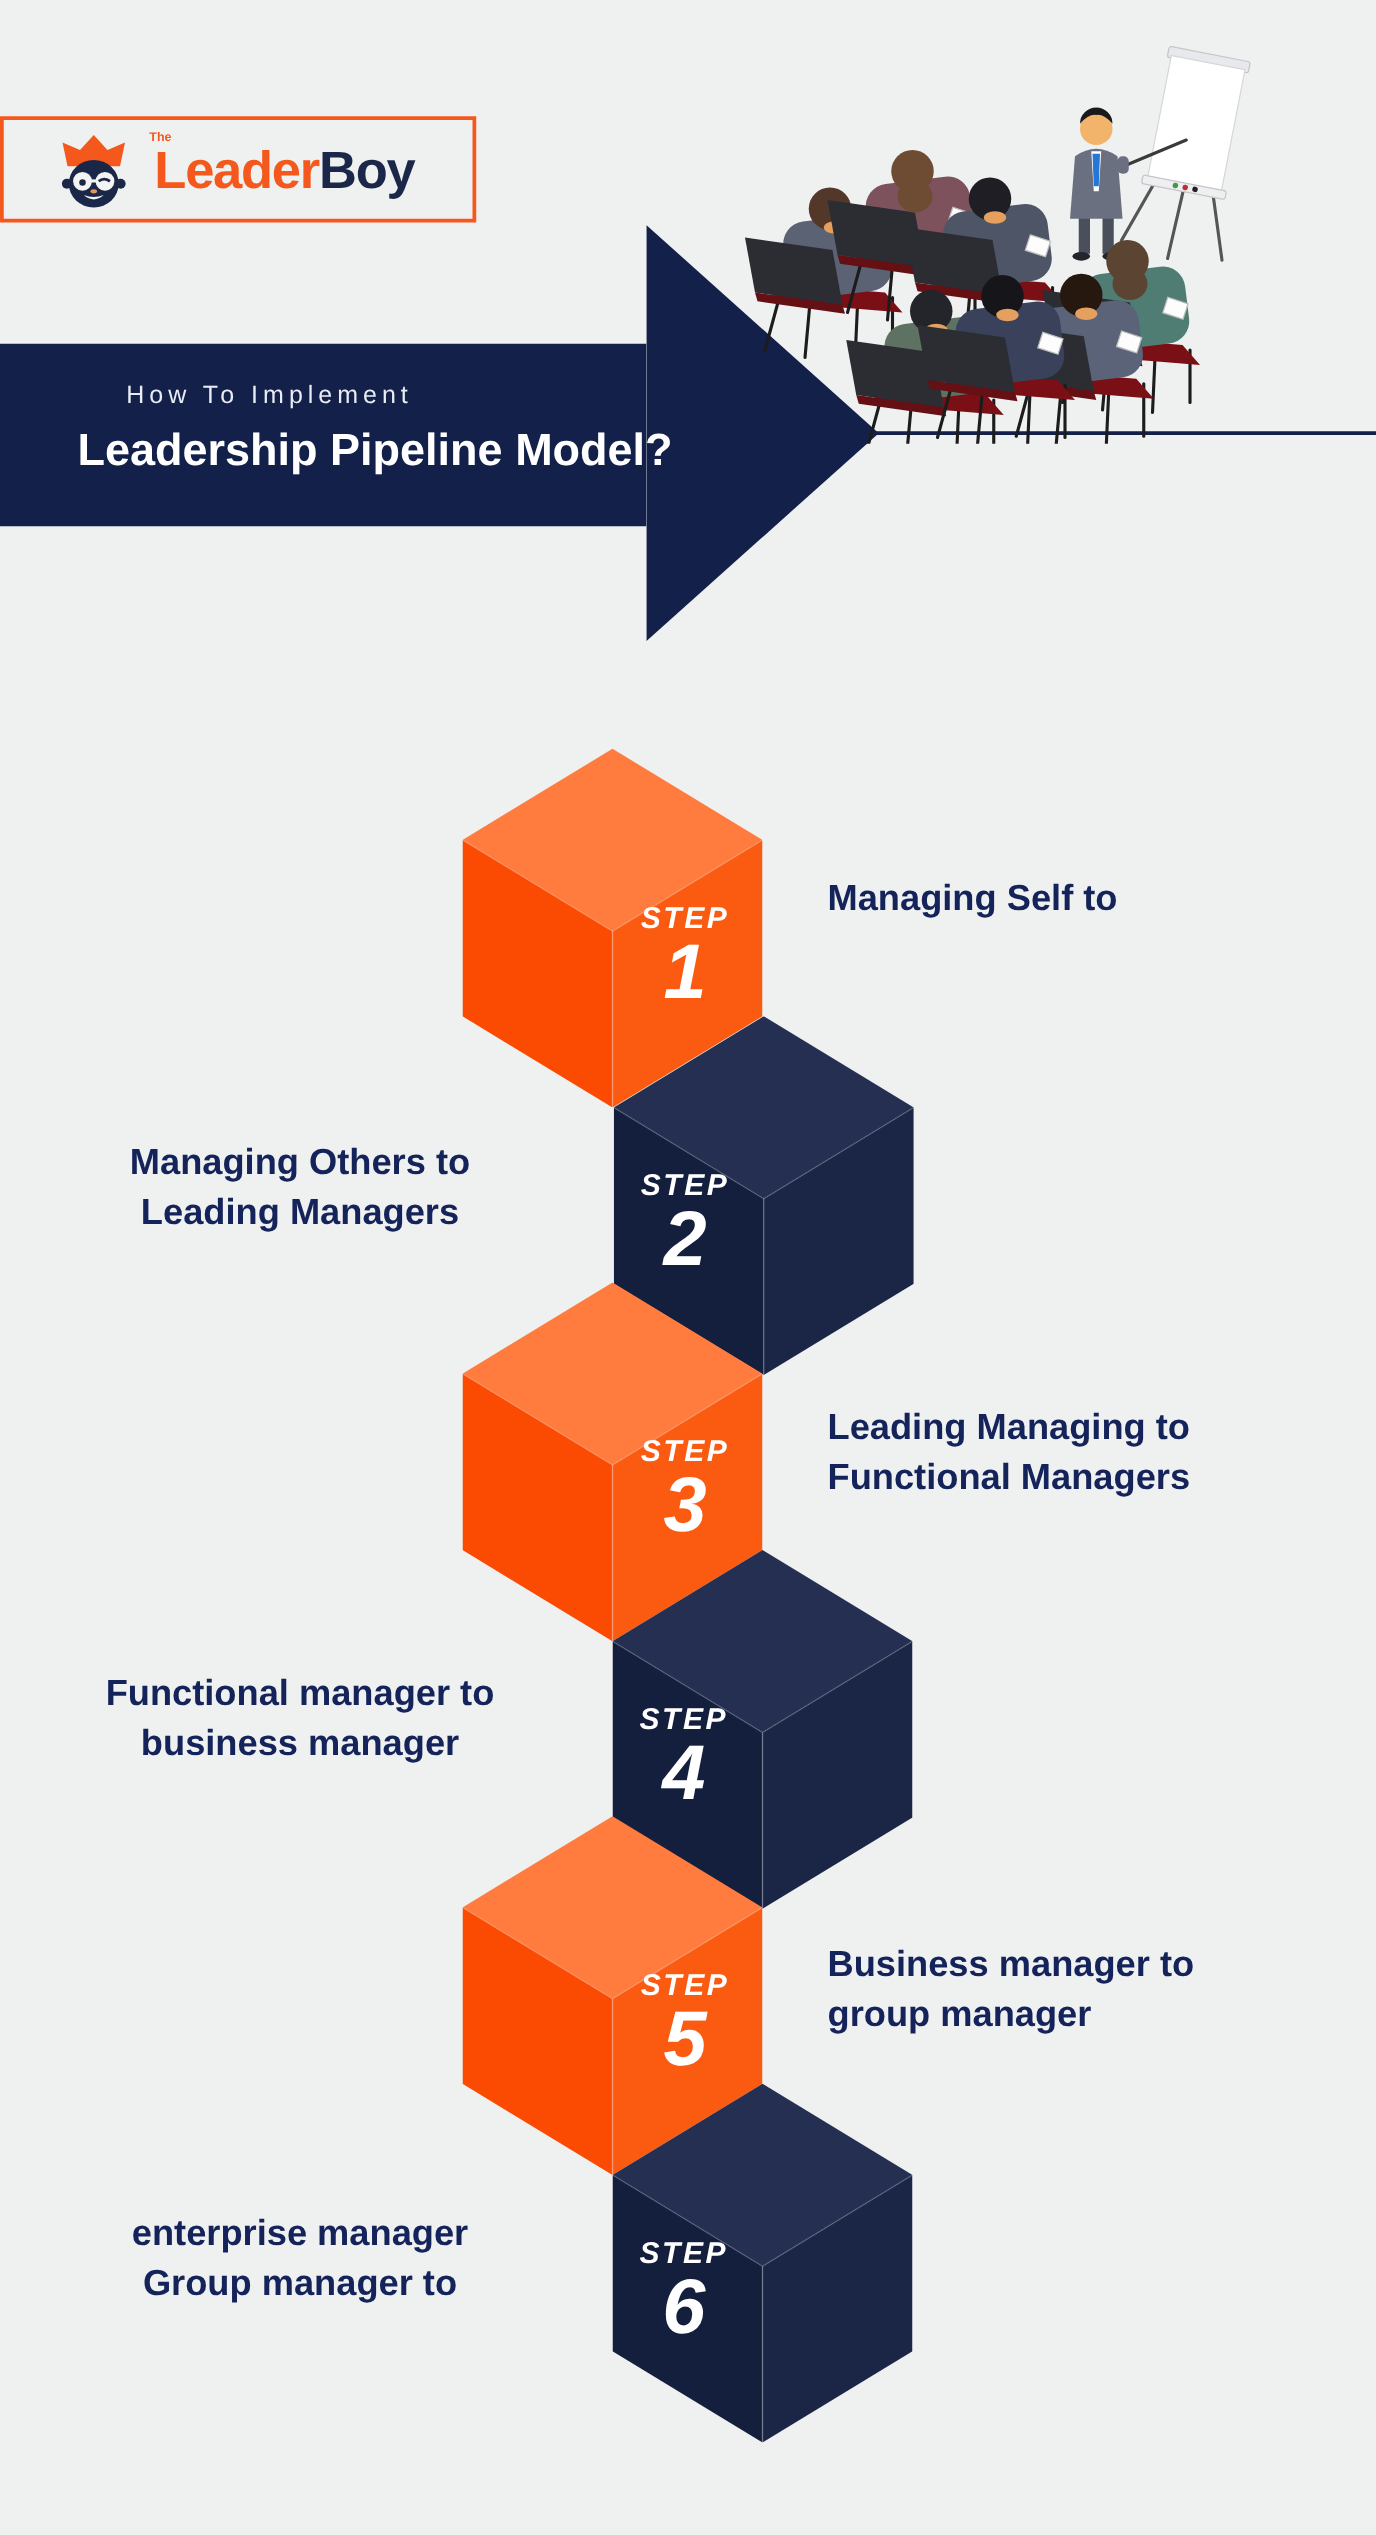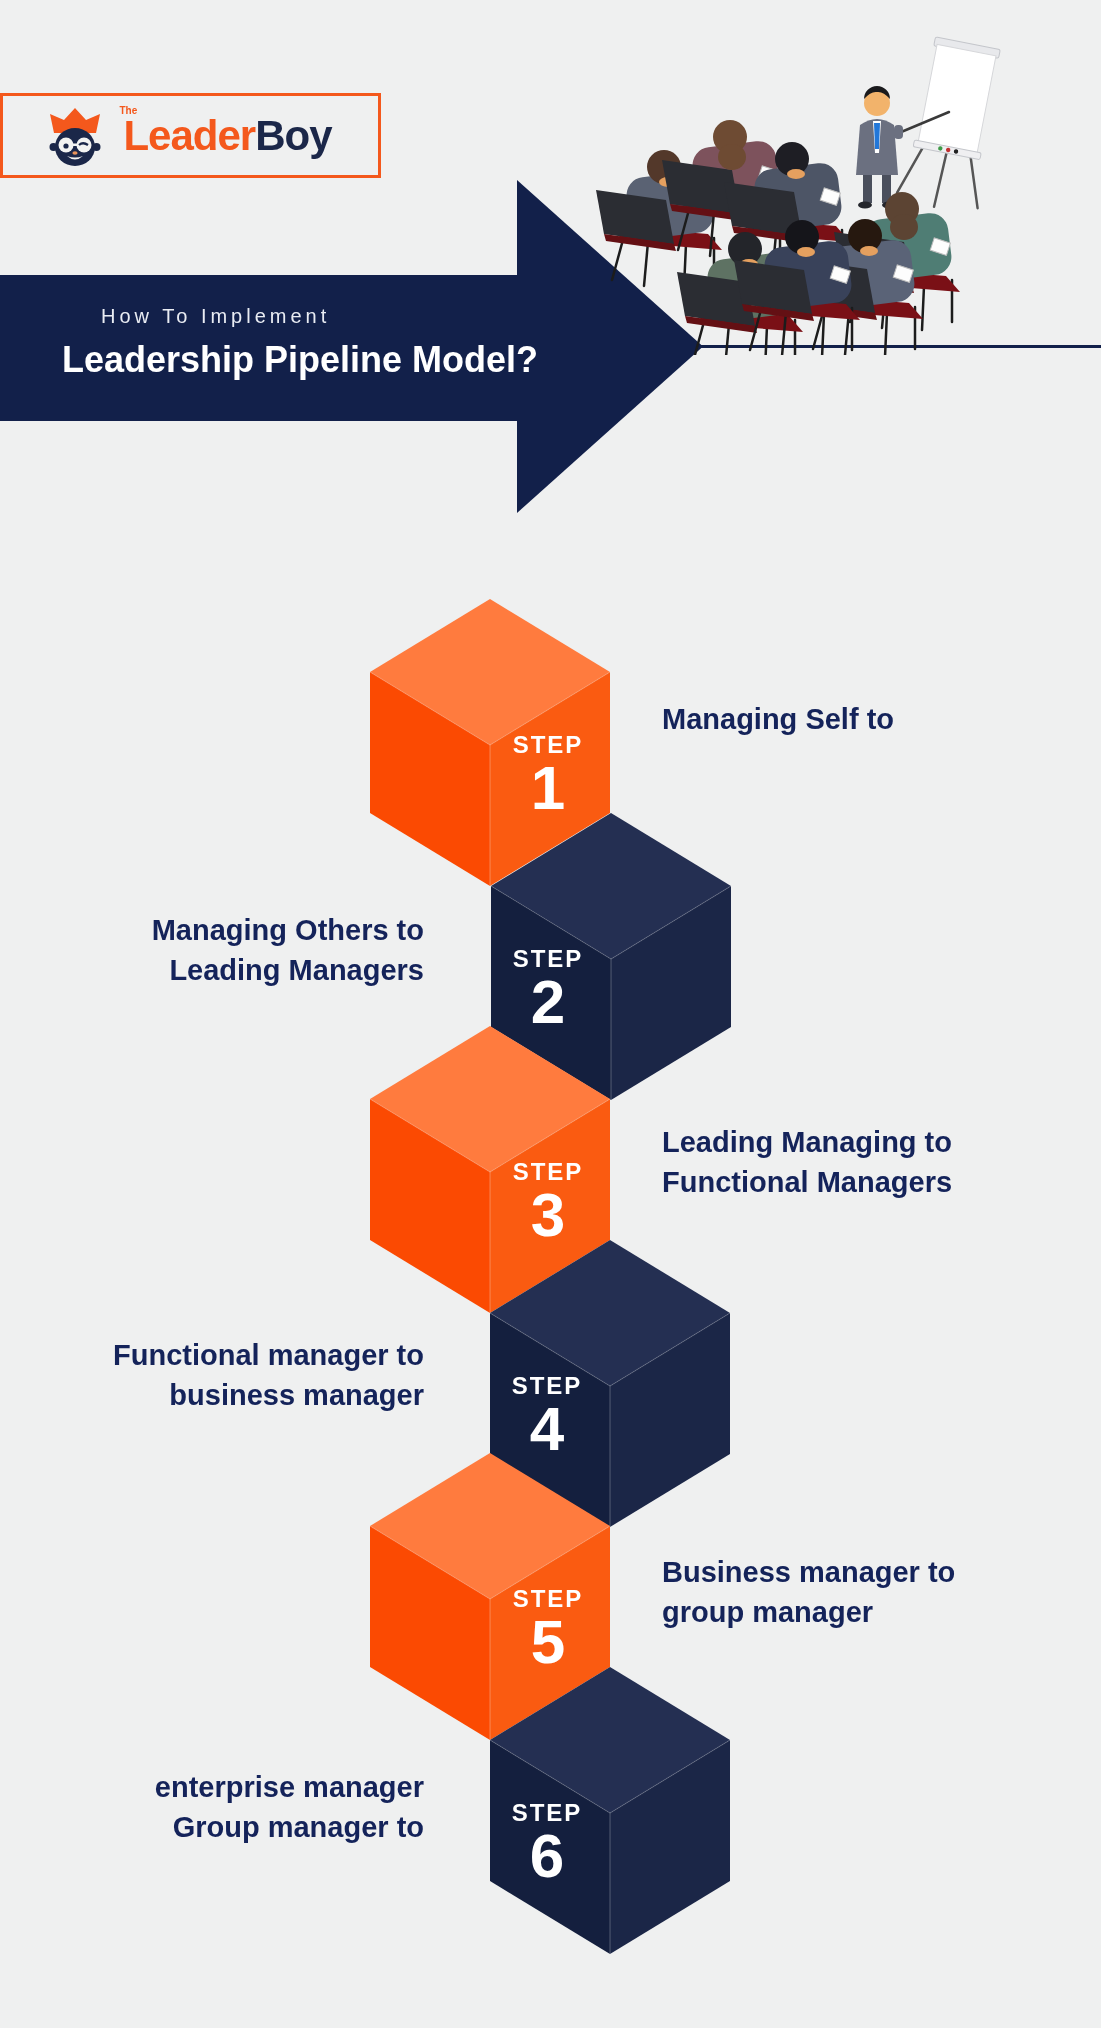--- a/index.html
+++ b/index.html
@@ -23,29 +23,29 @@
                clip-path:polygon(0 0,100% 50%,0 100%);}
   .banner-line{left:690px;top:345px;width:411px;height:3px;background:var(--navy,#12204A);}
   .kicker{left:65px;top:305px;color:#E9ECF3;font-size:20px;letter-spacing:4px;margin-left:36px;}
   .title{left:62px;top:339px;color:#FFFFFF;font-size:36px;font-weight:bold;white-space:nowrap;}
 
   
   .cube{width:240px;height:287px;}
   .cube svg{display:block;}
   .s1{left:370px;top:599px;} .s2{left:491px;top:813px;} .s3{left:370px;top:1026px;}
   .s4{left:490px;top:1240px;} .s5{left:370px;top:1453px;} .s6{left:490px;top:1667px;}
-  .step-tag{position:absolute;text-align:center;color:#fff;top:133px;width:120px;}
+  .step-tag{position:absolute;text-align:center;color:#fff;top:123px;width:120px;font-style:italic;}
   .step-tag.rt{left:118px;} .step-tag.lt{left:-3px;}
   .step-word{display:block;font-size:24px;font-weight:bold;letter-spacing:2px;line-height:26px;}
   .step-num{display:block;font-size:62px;font-weight:bold;line-height:60px;}
 
   
   .slabel{width:400px;color:var(--label-navy,#14235A);font-size:29px;font-weight:bold;line-height:40px;}
   .slabel.right{left:662px;text-align:left;}
-  .slabel.left{left:24px;text-align:right;}
+  .slabel.left{left:40px;text-align:center;}
   .l1{top:699px;} .l2{top:910px;} .l3{top:1122px;} .l4{top:1335px;} .l5{top:1552px;} .l6{top:1767px;}
 </style>
 </head>
 <body>
 
 <div class="abs logo-box">
   <svg class="logo-icon" viewBox="0 0 52 60">
     <polygon points="5,26 1,7 15,13 26,1 37,13 51,7 47,26" fill="#F4581C"></polygon>
     <ellipse cx="26" cy="40" rx="20" ry="19" fill="#1B2749"></ellipse>
     <circle cx="4.5" cy="40" r="4" fill="#1B2749"></circle>

